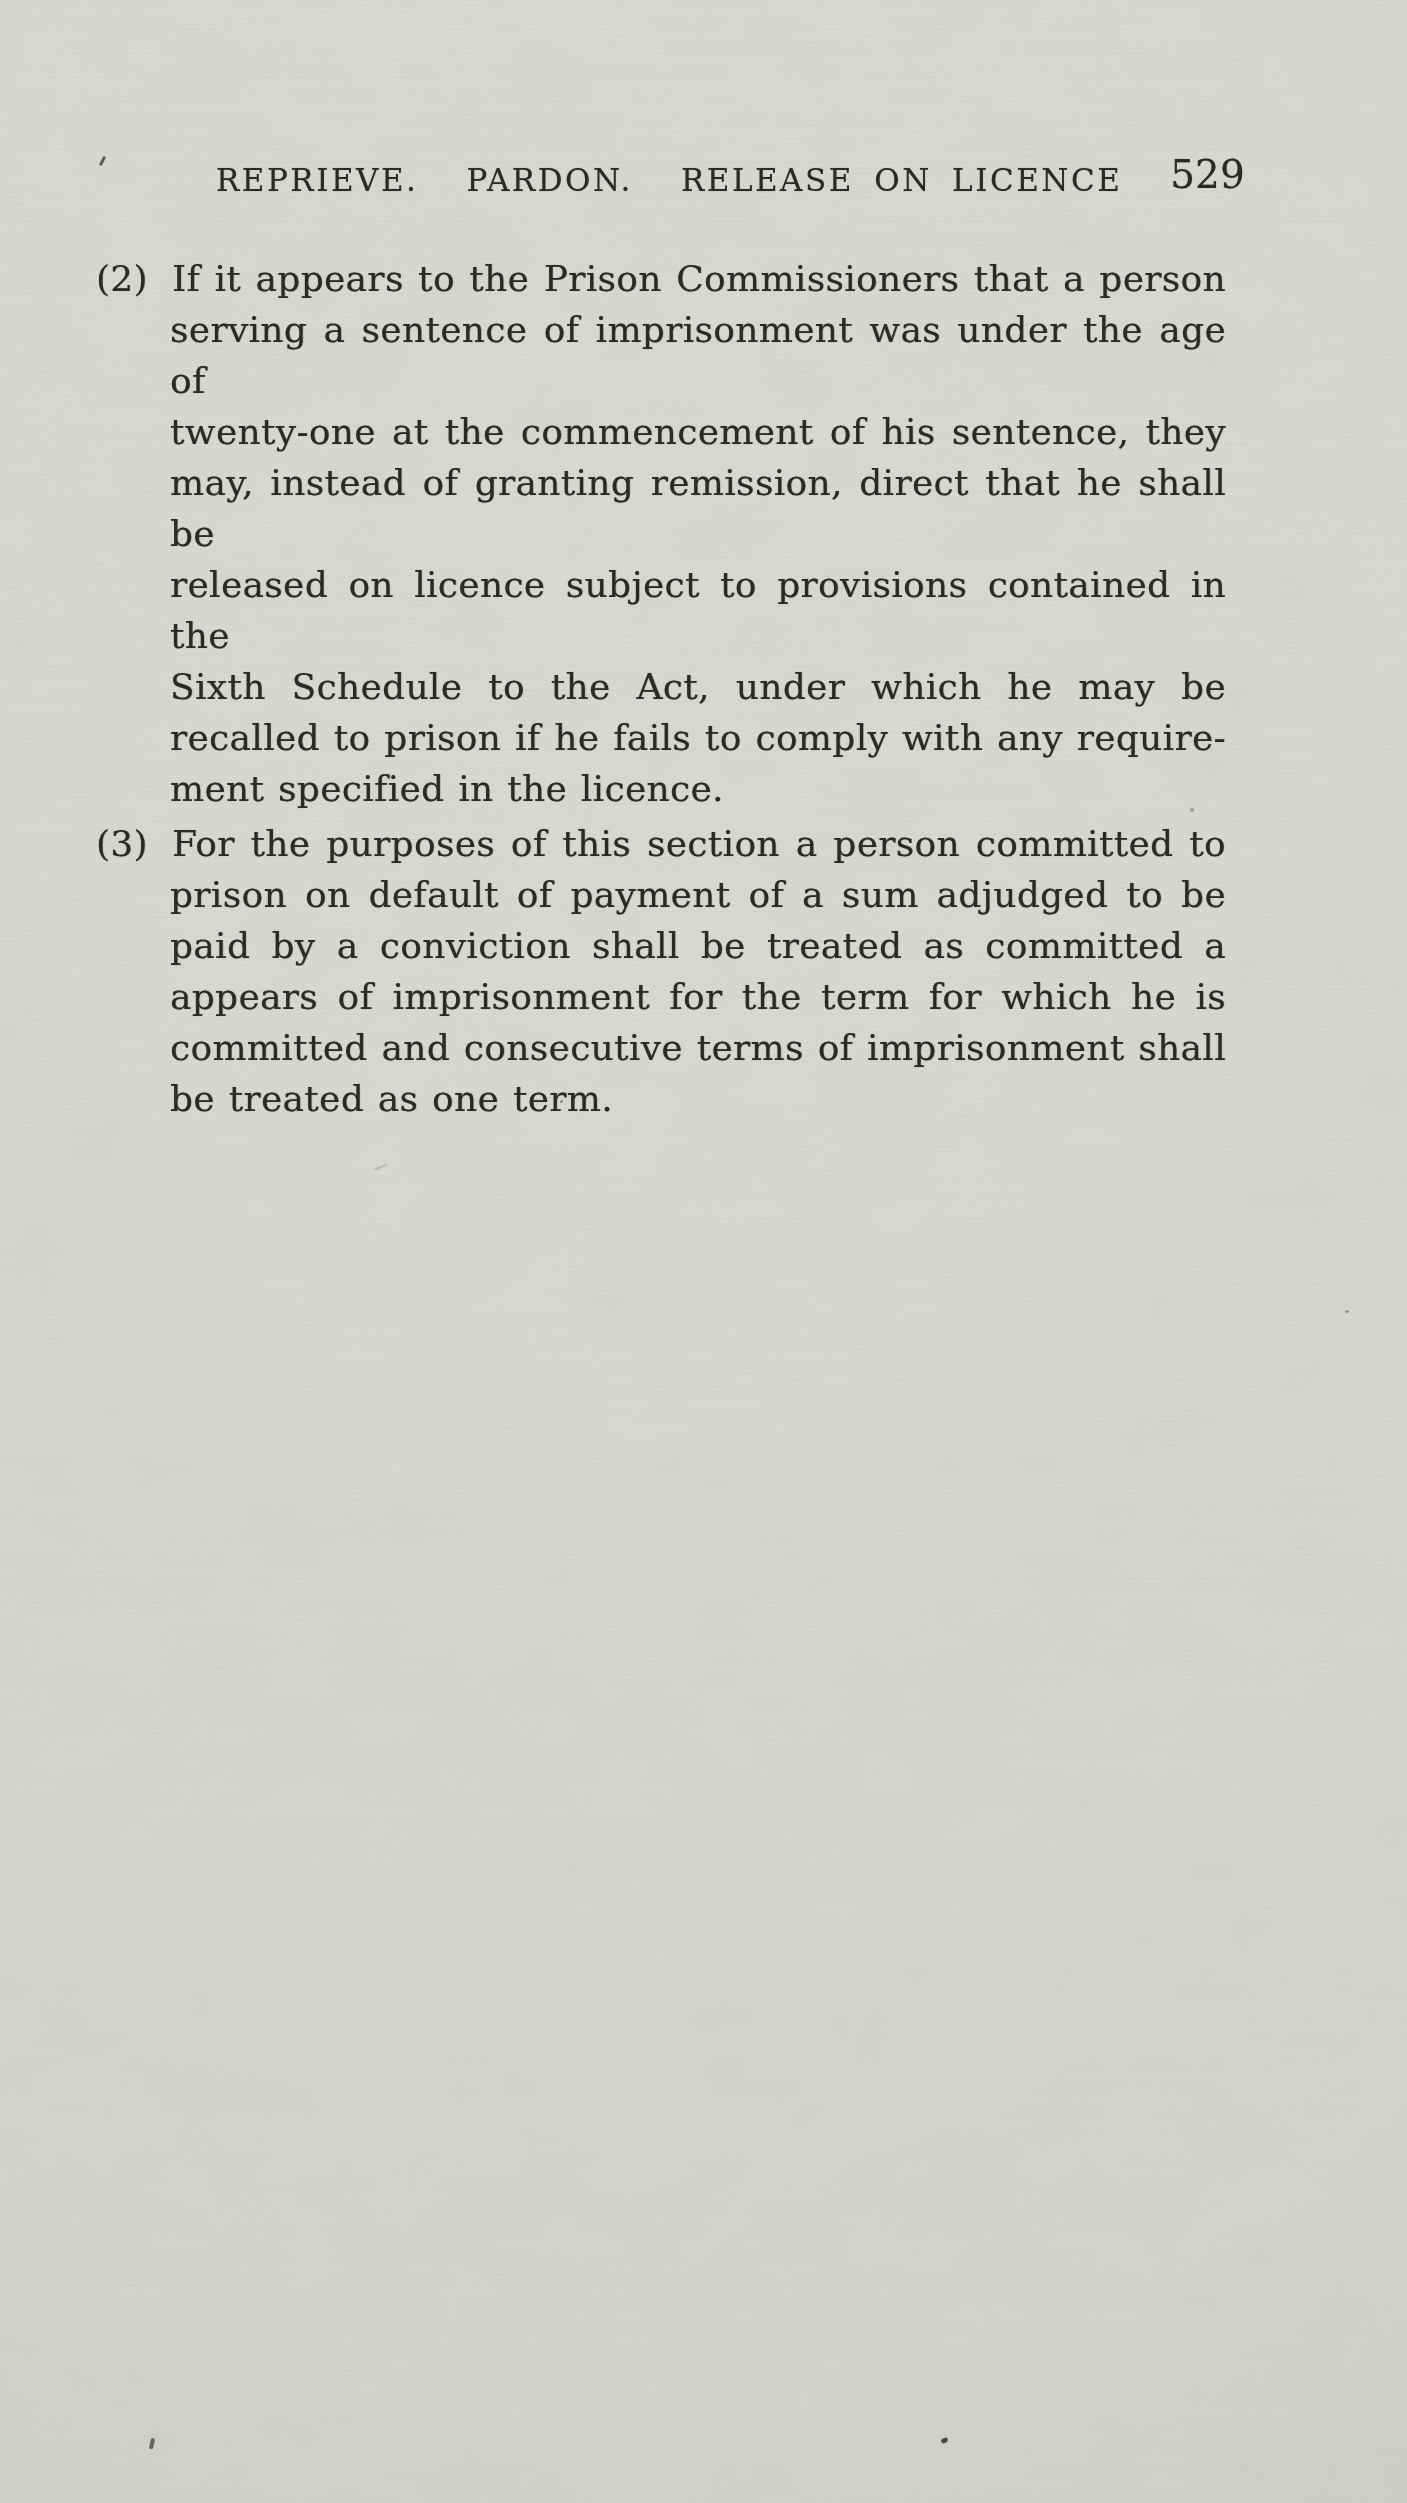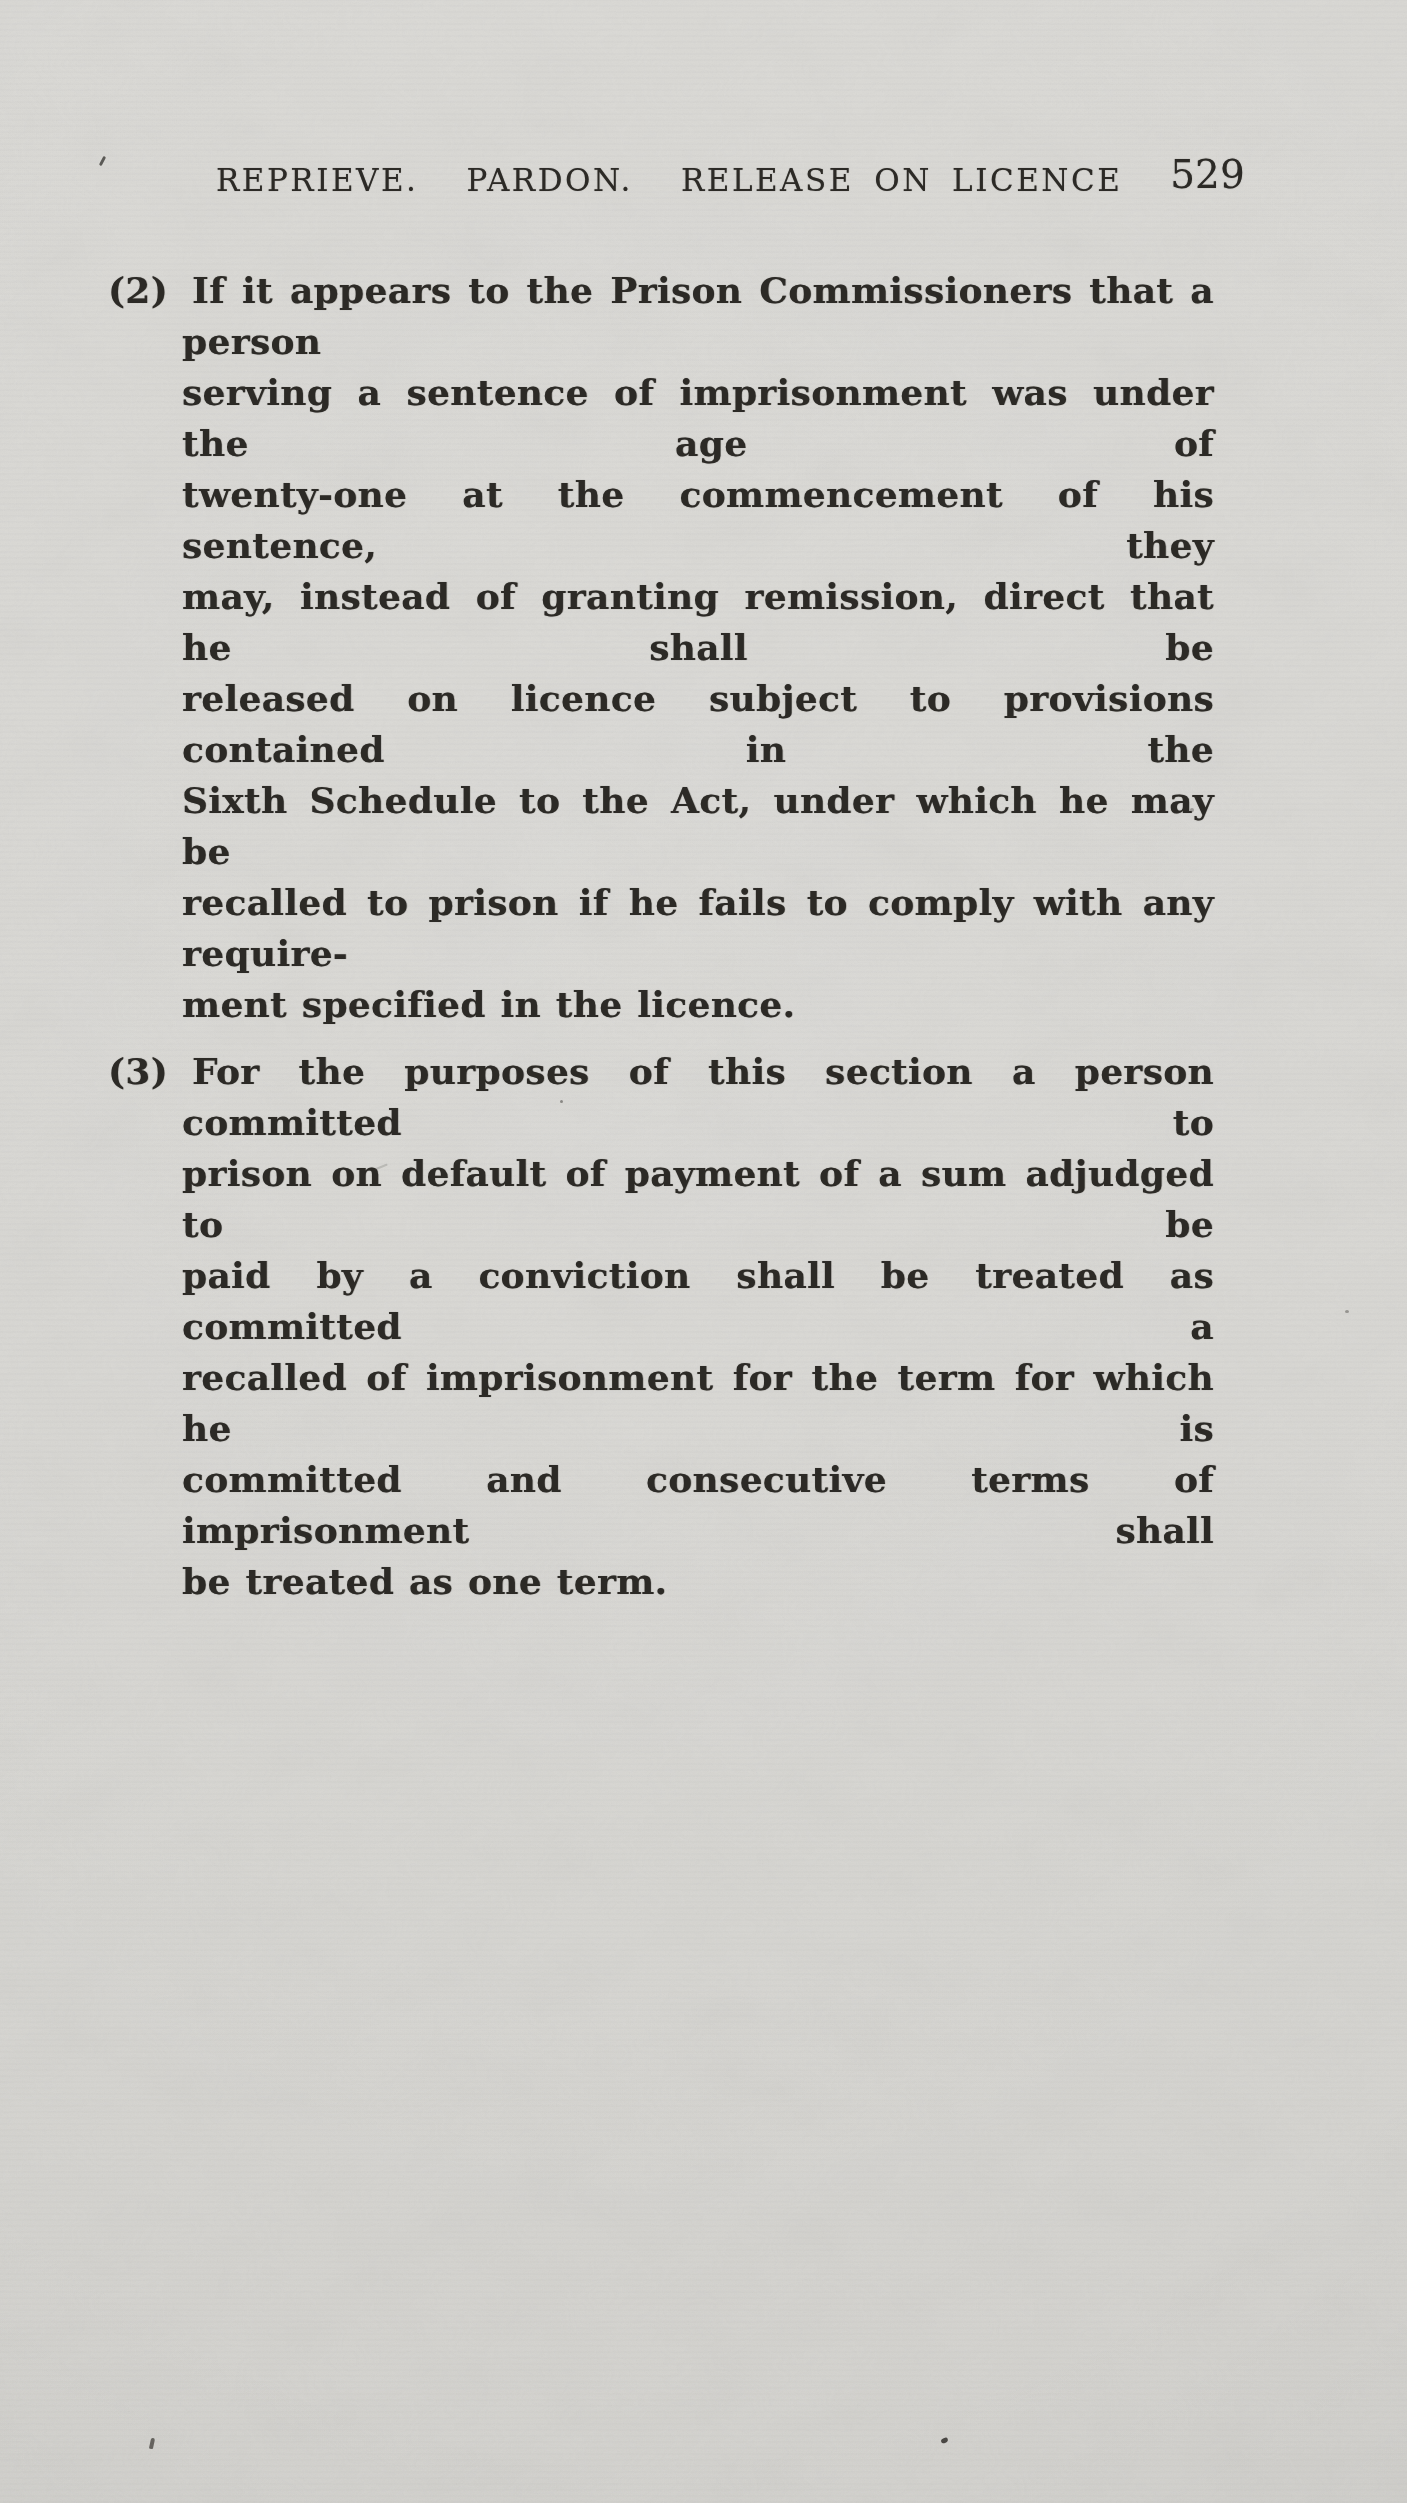--- a/index.html
+++ b/index.html
@@ -56,21 +56,21 @@
     position: absolute;
     top: 249px;
     left: 166px;
     width: 1064px;
     font-size: 36px;
     line-height: 51px;
     letter-spacing: 0.3px;
     word-spacing: 2px;
     text-shadow: 0 0 1px rgba(44,42,38,0.38), 0.6px 0.4px 0 rgba(44,42,38,0.22);
   }
-  .para { margin: 16px; font-weight: bold; }
+  .para { margin: 4px; }
   .tline {
     text-align: justify;
     text-align-last: justify;
     white-space: normal;
   }
   .tline.last {
     text-align: right;
     text-align-last: left;
   }
   .tline.first {
@@ -123,21 +123,21 @@
       <div class="tline">released on licence subject to provisions contained in the</div>
       <div class="tline">Sixth Schedule to the Act, under which he may be</div>
       <div class="tline">recalled to prison if he fails to comply with any require-</div>
       <div class="tline last">ment specified in the licence.</div>
     </div>
 
     <div class="para">
       <div class="tline first"><span class="marker">(3)</span><span>For the purposes of this section a person committed to</span></div>
       <div class="tline">prison on default of payment of a sum adjudged to be</div>
       <div class="tline">paid by a conviction shall be treated as committed a</div>
-      <div class="tline">recalled of imprisonment for the term for which he is</div>
+      <div class="tline">appears of imprisonment for the term for which he is</div>
       <div class="tline">committed and consecutive terms of imprisonment shall</div>
       <div class="tline last">be treated as one term.</div>
     </div>
 
   </div>
 
   <div class="speck speck-tick-top"></div>
   <div class="speck speck-dot-p3"></div>
   <div class="speck speck-dot-mid"></div>
   <div class="speck speck-dot-right"></div>

